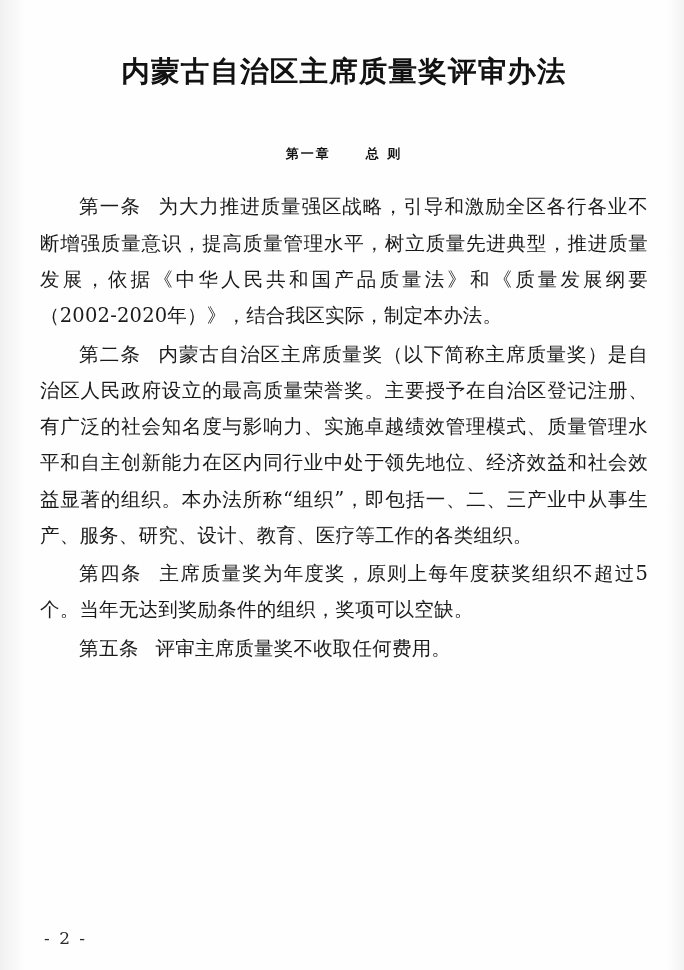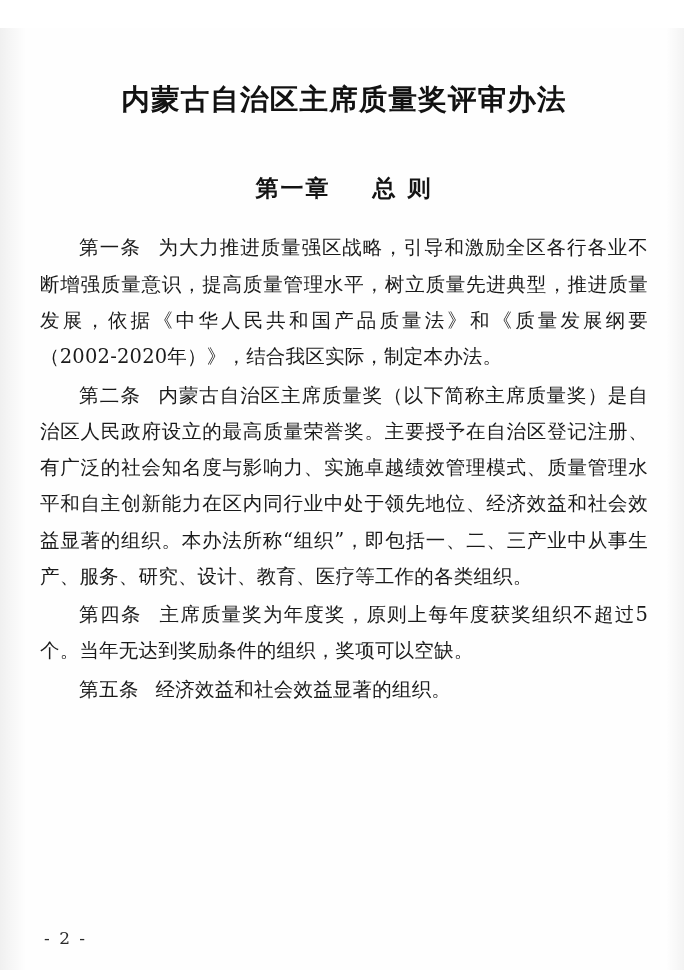--- a/index.html
+++ b/index.html
@@ -12,21 +12,20 @@
     height: 970px;
     position: relative;
     font-family: "DejaVu Serif", "Liberation Serif", serif;
     color: #1b1b1b;
     overflow: hidden;
   }
   .page {
     position: absolute;
     inset: 0;
     background: #fefefe;
-    margin-top: 28px;
   }
   
   .page::before {
     content: "";
     position: absolute;
     left: 0; top: 0; bottom: 0;
     width: 26px;
     background: linear-gradient(to right, rgba(0,0,0,0.055), rgba(0,0,0,0.0));
     pointer-events: none;
   }
@@ -50,21 +49,21 @@
     font-size: 28.5px;
     font-weight: bold;
     letter-spacing: 1.2px;
     line-height: 1.35;
     color: #121212;
     font-family: "DejaVu Serif", "Liberation Serif", serif;
   }
   .chapter-heading {
     margin: 55px 0 0 0;
     text-align: center;
-    font-size: 23px;
+    font-size: 13px;
     font-weight: bold;
     letter-spacing: 2px;
     color: #141414;
   }
   .chapter-heading .gap {
     display: inline-block;
     width: 22px;
   }
   .body-block {
     margin-top: 26px;
@@ -122,21 +121,21 @@
       <p class="para">
         <span class="art-label">第二条</span><span class="art-sp"></span><span>内蒙古自治区主席质量奖（以下简称主席质量奖）是自治区人民政府设立的最高质量荣誉奖。主要授予在自治区登记注册、有广泛的社会知名度与影响力、实施卓越绩效管理模式、质量管理水平和自主创新能力在区内同行业中处于领先地位、经济效益和社会效益显著的组织。本办法所称“组织”，即包括一、二、三产业中从事生产、服务、研究、设计、教育、医疗等工作的各类组织。</span>
       </p>
 
 
       <p class="para">
         <span class="art-label">第四条</span><span class="art-sp"></span><span>主席质量奖为年度奖，原则上每年度获奖组织不超过5个。当年无达到奖励条件的组织，奖项可以空缺。</span>
       </p>
 
       <p class="para">
-        <span class="art-label">第五条</span><span class="art-sp"></span><span>经济效益和社会效益显著的组织。</span>
+        <span class="art-label">第五条</span><span class="art-sp"></span><span>评审主席质量奖不收取任何费用。</span>
       </p>
 
 
     </div>
   </div>
 
   <div class="page-number">- 2 -</div>
 </div>
 
 </body></html>

